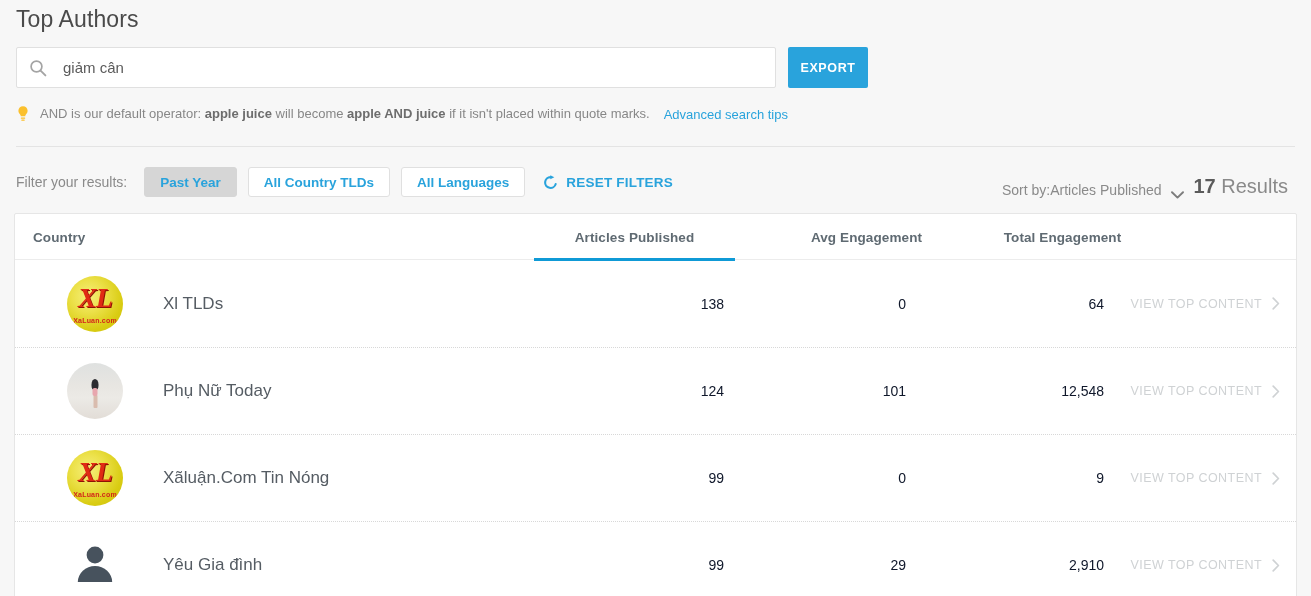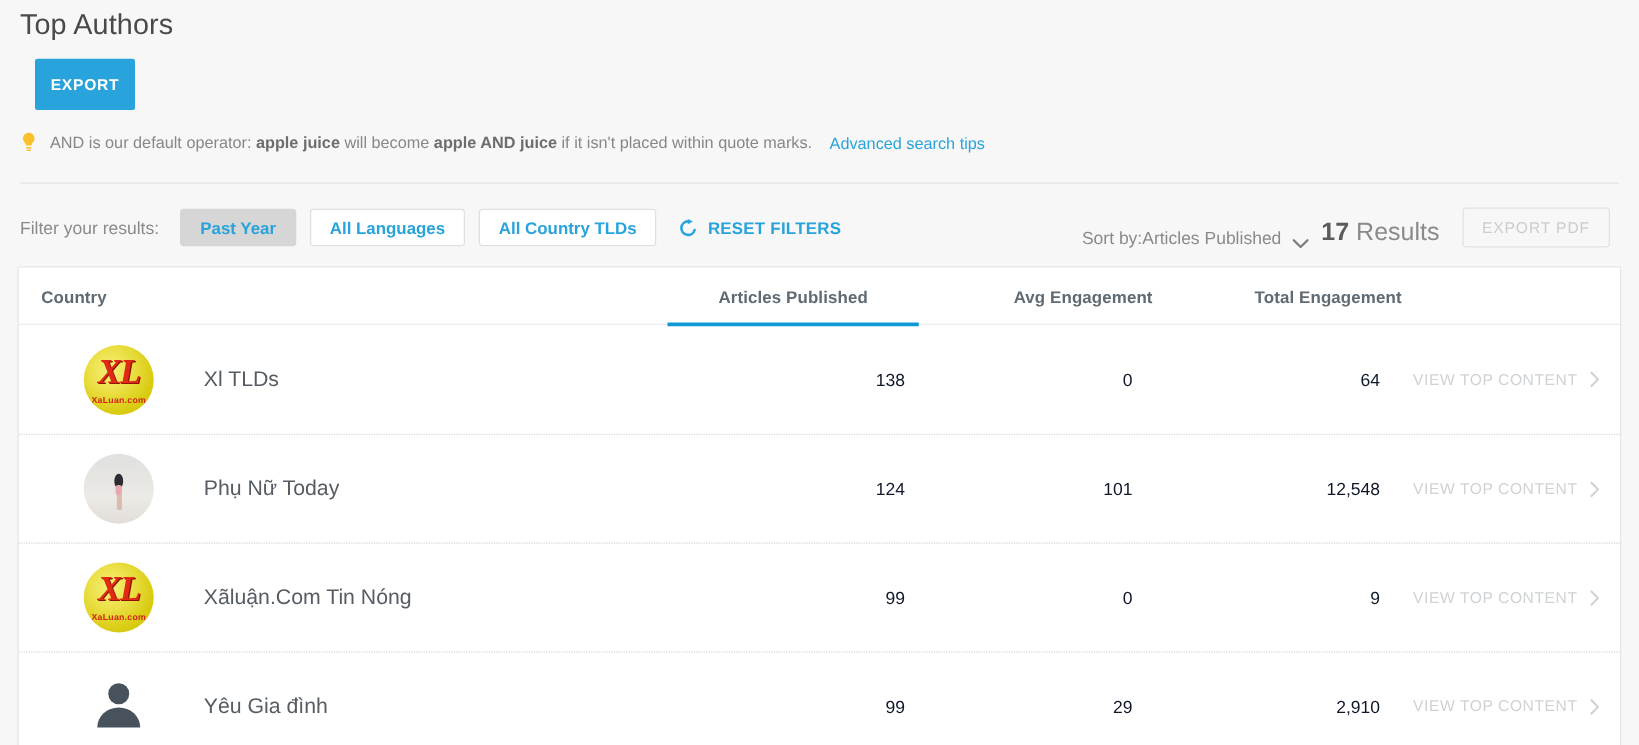--- a/index.html
+++ b/index.html
@@ -149,42 +149,51 @@
   .view-chev { margin-left: 10px; width: 8px; height: 13px; }
 </style>
 </head>
 <body>
 
 <div class="page">
 
   <div class="page-title">Top Authors</div>
 
   <div class="search-row">
+    <div class="search-box">
+      <span class="search-icon">
+        <svg viewBox="0 0 18 18" width="18" height="18">
+            <circle cx="7.5" cy="7.5" r="5.4" fill="none" stroke="#6d6d6d" stroke-width="1.7"></circle>
+            <line x1="11.6" y1="11.6" x2="16.4" y2="16.4" stroke="#6d6d6d" stroke-width="1.9" stroke-linecap="round"></line>
+          </svg>
+      </span>
+      <input class="search-input" type="text" value="giảm cân" placeholder="Search" style="">
+    </div>
     <button class="search-btn">EXPORT</button>
   </div>
 
   <div class="tip-row">
     <span class="bulb-icon">
       <svg viewBox="0 0 14 18" width="14" height="18">
         <path d="M7 1.2c-2.7 0-4.6 2-4.6 4.5 0 1.8 1 2.8 1.7 3.7.4.5.6.9.6 1.4v.5h4.6v-.5c0-.5.2-.9.6-1.4.7-.9 1.7-1.9 1.7-3.7 0-2.5-1.9-4.5-4.6-4.5z" fill="#fbc02d"></path>
         <rect x="4.8" y="12.6" width="4.4" height="1.25" rx=".5" fill="#fbc02d"></rect>
         <rect x="5.3" y="14.6" width="3.4" height="1.15" rx=".5" fill="#fbc02d"></rect>
       </svg>
     </span>
     <span class="tip-text"><span>AND is our default operator: </span><b>apple juice</b><span> will become </span><b>apple AND juice</b><span> if it isn't placed within quote marks.</span></span>
     <a class="tip-link">Advanced search tips</a>
   </div>
 
   <div class="divider"></div>
 
   <div class="filter-row">
     <span class="filter-label">Filter your results:</span>
     <span class="chip active">Past Year</span>
+    <span class="chip">All Country TLDs</span>
     <span class="chip">All Languages</span>
-    <span class="chip">All Country TLDs</span>
     <span class="reset-btn">
       <span class="reset-icon">
         <svg viewBox="0 0 15 15" width="15" height="15">
           <path d="M7.5 2.1A5.4 5.4 0 1 0 12.7 9" fill="none" stroke="#29a3dc" stroke-width="2.1" stroke-linecap="round"></path>
           <path d="M7.3 0.2 L11.3 2.2 L7.3 4.3 Z" fill="#29a3dc"></path>
         </svg>
       </span>
       <span>RESET FILTERS</span>
     </span>
   </div>
@@ -193,21 +202,20 @@
     <span class="sort-by">
       <span>Sort by: </span>
         <span>Articles Published</span>
       <span class="chev-down">
         <svg viewBox="0 0 13 8" width="13" height="8">
             <path d="M1 1.2 L6.5 6.6 L12 1.2" fill="none" stroke="#7d7d7d" stroke-width="1.9" stroke-linecap="round" stroke-linejoin="round"></path>
           </svg>
       </span>
     </span>
     <span class="results-count"><b>17</b><span> Results</span></span>
-    <button class="export-btn" disabled="">EXPORT PDF</button>
   </div>
 
   <div class="card">
     <div class="thead">
       <div class="th author">Country</div>
       <div class="th metric" style="left:519px; width:201px;">
         <span>Articles Published</span>
         <span class="th-underline" style="left:0; width:201px;"></span>
       </div>
       <div class="th metric" style="left:947px; width:201px;">Total Engagement</div>

